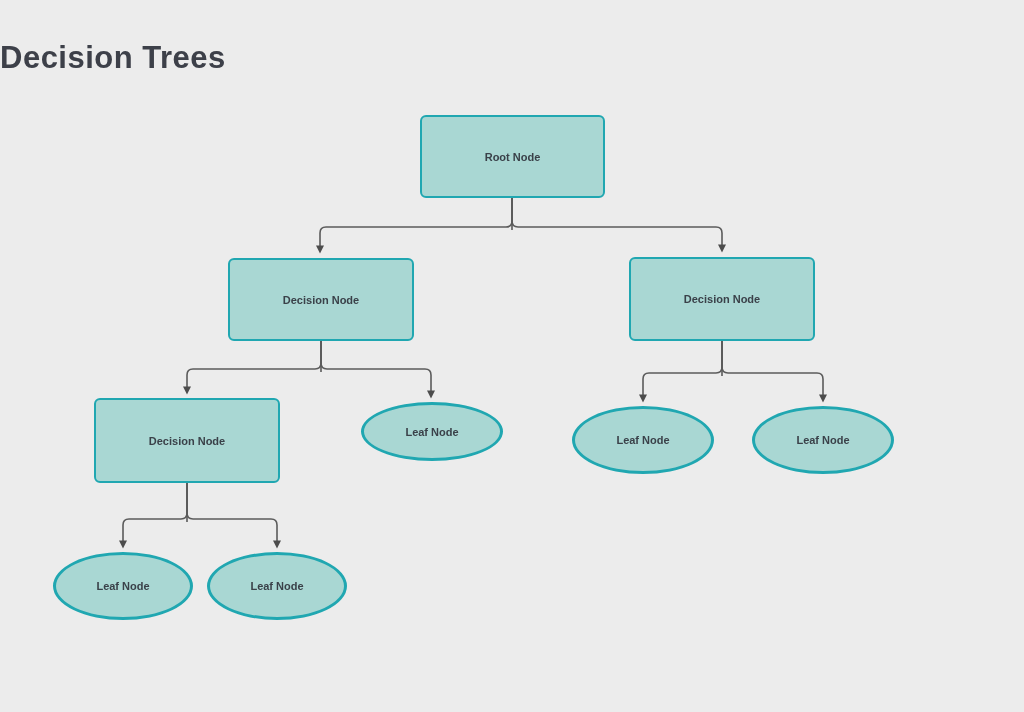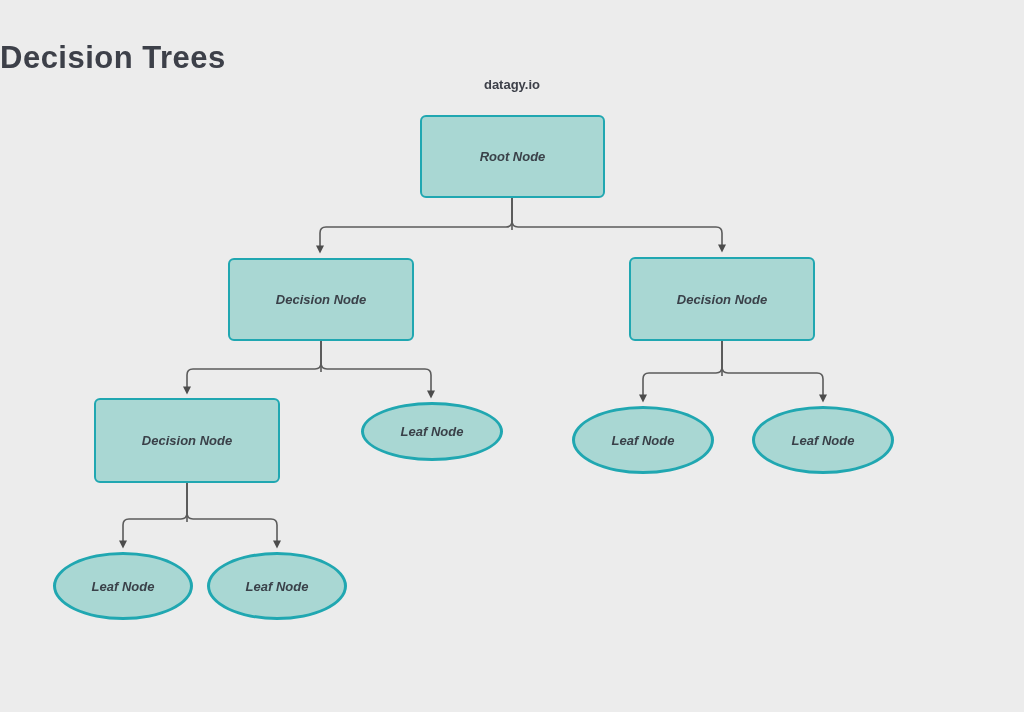--- a/index.html
+++ b/index.html
@@ -48,24 +48,23 @@
     stroke:var(--connector);
     stroke-width:1.6;
   }
   .node{
     position:absolute;
     display:flex;
     align-items:center;
     justify-content:center;
     text-align:center;
     background:var(--node-fill);
-    font-size:13px;
+    font-size:11px;
     font-weight:bold;
     color:var(--node-text);
-    font-style:italic;
   }
   .rect{
     border:2px solid var(--node-border);
     border-radius:6px;
   }
   .ellipse{
     border:3px solid var(--node-border);
     border-radius:50%;
   }
   #n-root           {left:420px;top:115px;width:185px;height:83px;}
@@ -77,21 +76,20 @@
   #n-leaf-right-b   {left:752px;top:406px;width:142px;height:68px;}
   #n-leaf-bottom-a  {left:53px; top:552px;width:140px;height:68px;}
   #n-leaf-bottom-b  {left:207px;top:552px;width:140px;height:68px;}
 </style>
 </head>
 <body>
 
 <div class="canvas">
 
   <div class="title">Decision Trees</div>
-  <div class="subtitle">datagy.io</div>
 
   <svg class="edges" viewBox="0 0 1024 712" xmlns="http://www.w3.org/2000/svg">
     <defs>
       <marker id="arrowhead" viewBox="0 0 10 10" refX="0.5" refY="5" markerWidth="10" markerHeight="8" markerUnits="userSpaceOnUse" orient="auto-start-reverse">
         <path d="M0 0 L10 5 L0 10 Z" fill="#4c4c4c"></path>
       </marker>
     </defs>
 
     <path class="edge" d="M512 198 V230"></path>
     <path class="edge" d="M512 198 V221 Q512 227 506 227 H326 Q320 227 320 233 V246" marker-end="url(#arrowhead)"></path>

